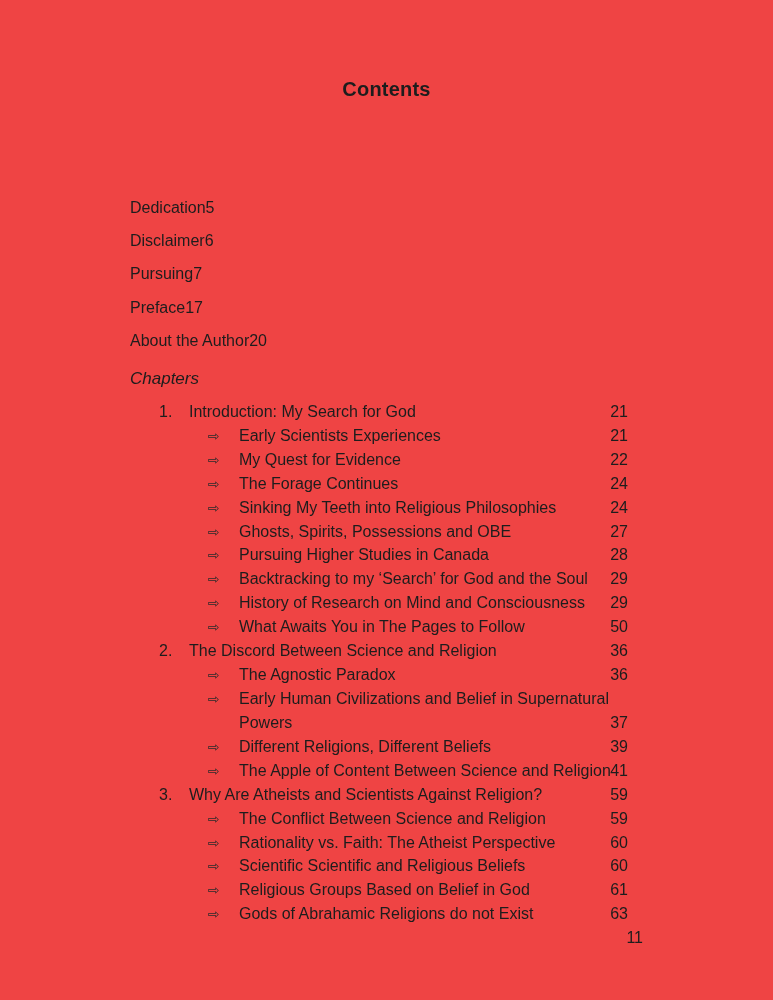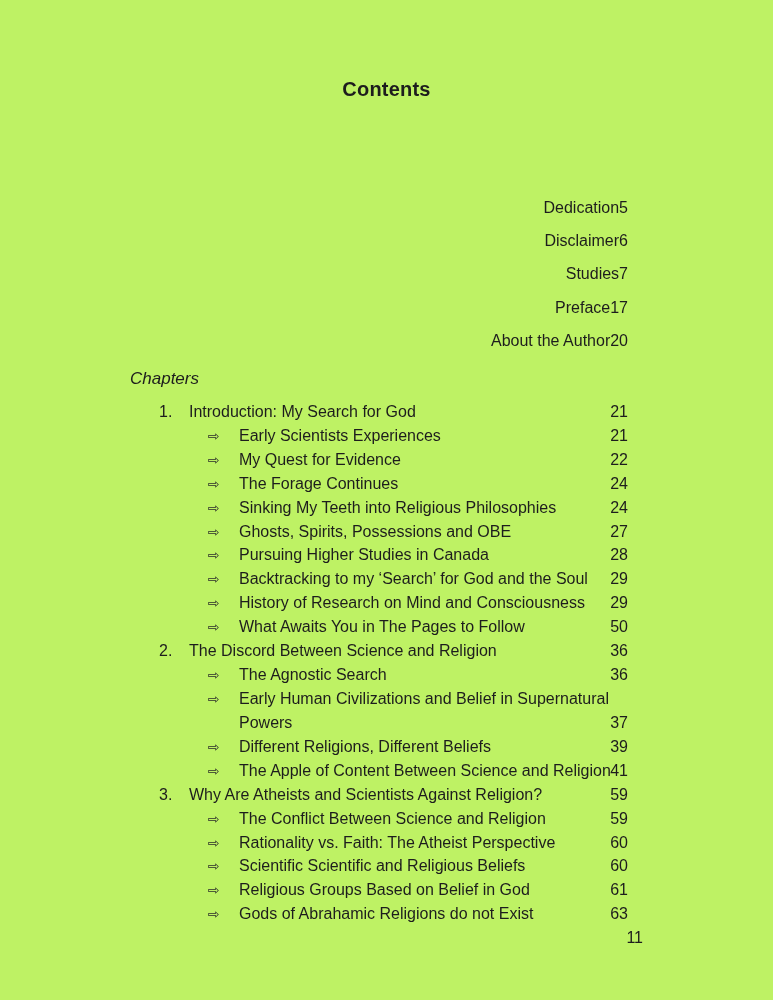--- a/index.html
+++ b/index.html
@@ -1,21 +1,21 @@
 <!DOCTYPE html>
 <html><head>
 <meta charset="utf-8">
 <style>
   * { margin:0; padding:0; box-sizing:border-box; }
   html,body { background:#ffffff; }
   .page {
     position:relative;
     width:773px;
     height:1000px;
-    background:#bef264;
+    background:#ef4444;
     font-family:"Liberation Sans", sans-serif;
     color:#1d1d1d;
     overflow:hidden;
   }
   .doc-title {
     position:absolute;
     top:79px;
     left:0;
     width:100%;
     text-align:center;
@@ -26,21 +26,21 @@
   }
   .front-matter {
     position:absolute;
     top:191px;
     left:130px;
     width:498px;
   }
   .fm-row {
     display:flex;
     align-items:center;
-    justify-content:flex-end;
+    justify-content:flex-start;
     height:33.4px;
     font-size:16px;
     white-space:nowrap;
   }
   .fm-page { text-align:right; flex:none; }
   .chapters-heading {
     position:absolute;
     top:370px;
     left:130px;
     font-size:17px;
@@ -93,21 +93,21 @@
   <div class="front-matter">
       <div class="fm-row">
         <span class="fm-label">Dedication</span>
         <span class="fm-page">5</span>
       </div>
       <div class="fm-row">
         <span class="fm-label">Disclaimer</span>
         <span class="fm-page">6</span>
       </div>
       <div class="fm-row">
-        <span class="fm-label">Studies</span>
+        <span class="fm-label">Pursuing</span>
         <span class="fm-page">7</span>
       </div>
       <div class="fm-row">
         <span class="fm-label">Preface</span>
         <span class="fm-page">17</span>
       </div>
       <div class="fm-row">
         <span class="fm-label">About the Author</span>
         <span class="fm-page">20</span>
       </div>
@@ -166,21 +166,21 @@
         <span class="toc-label">What Awaits You in The Pages to Follow</span>
         <span class="toc-page">50</span>
       </div>
       <div class="toc-row chapter-row">
         <span class="chapter-num">2.</span>
         <span class="toc-label">The Discord Between Science and Religion</span>
         <span class="toc-page">36</span>
       </div>
       <div class="toc-row sub-row">
         <span class="arrow">⇨</span>
-        <span class="toc-label">The Agnostic Search</span>
+        <span class="toc-label">The Agnostic Paradox</span>
         <span class="toc-page">36</span>
       </div>
       <div class="toc-row sub-row">
         <span class="arrow">⇨</span>
         <span class="toc-label">Early Human Civilizations and Belief in Supernatural</span>
       </div>
       <div class="toc-row cont-row">
         <span class="toc-label">Powers</span>
         <span class="toc-page">37</span>
       </div>

